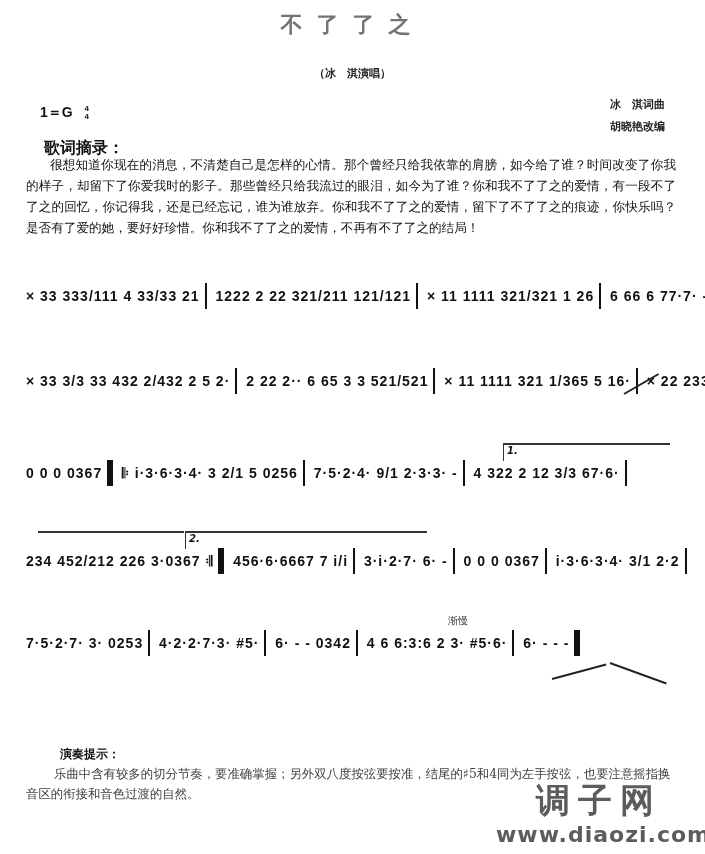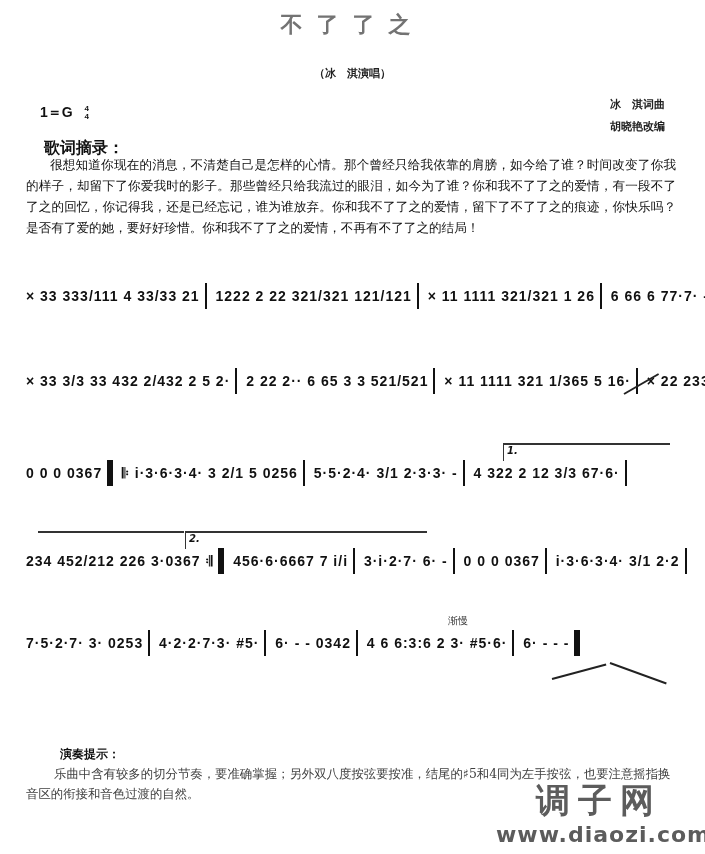--- a/index.html
+++ b/index.html
@@ -46,38 +46,38 @@
 <div class="abs credits">
   <div>冰　淇词曲</div>
   <div>胡晓艳改编</div>
 </div>
 
 <div class="abs lyrics-label">歌词摘录：</div>
 <div class="abs lyrics">很想知道你现在的消息，不清楚自己是怎样的心情。那个曾经只给我依靠的肩膀，如今给了谁？时间改变了你我的样子，却留下了你爱我时的影子。那些曾经只给我流过的眼泪，如今为了谁？你和我不了了之的爱情，有一段不了了之的回忆，你记得我，还是已经忘记，谁为谁放弃。你和我不了了之的爱情，留下了不了了之的痕迹，你快乐吗？是否有了爱的她，要好好珍惜。你和我不了了之的爱情，不再有不了了之的结局！</div>
 
 <div class="abs staff" style="top:283px;">
   <span class="measure">× 33 333/111 4 33/33 21</span><span class="bar"></span>
-  <span class="measure">1222 2 22 321/321 121/121</span><span class="bar"></span>
+  <span class="measure">1222 2 22 321/211 121/121</span><span class="bar"></span>
   <span class="measure">× 11 1111 321/321 1 26</span><span class="bar"></span>
   <span class="measure">6 66 6 77·7· -</span>
 </div>
 
 <div class="abs staff" style="top:368px;">
   <span class="measure">× 33 3/3 33 432 2/432 2 5 2·</span><span class="bar"></span>
   <span class="measure">2 22 2·· 6 65 3 3 521/521</span><span class="bar"></span>
   <span class="measure">× 11 1111 321 1/365 5 16·</span><span class="bar"></span>
   <span class="measure">× 22 233·3· -</span>
 </div>
 <div class="abs arrow-line" style="left:624px; top:393px; width:40px; transform:rotate(-30deg);"></div>
 
 <div class="abs volta" style="left:503px; top:443px; width:163px;">1.</div>
 <div class="abs staff" style="top:460px;">
   <span class="measure">0  0  0  0367</span><span class="dbl"></span>
   <span class="measure">𝄆 i·3·6·3·4· 3 2/1 5 0256</span><span class="bar"></span>
-  <span class="measure">5·5·2·4· 3/1 2·3·3· -</span><span class="bar"></span>
+  <span class="measure">7·5·2·4· 9/1 2·3·3· -</span><span class="bar"></span>
   <span class="measure">4 322 2 12 3/3 67·6·</span><span class="bar"></span>
 </div>
 
 <div class="abs" style="left:38px; top:531px; width:146px; border-top:2px solid #333;"></div>
 <div class="abs volta" style="left:185px; top:531px; width:238px;">2.</div>
 <div class="abs staff" style="top:548px;">
   <span class="measure">234 452/212 226 3·0367 𝄇</span><span class="dbl"></span>
   <span class="measure">456·6·6667 7 i/i</span><span class="bar"></span>
   <span class="measure">3·i·2·7· 6· -</span><span class="bar"></span>
   <span class="measure">0  0  0  0367</span><span class="bar"></span>

